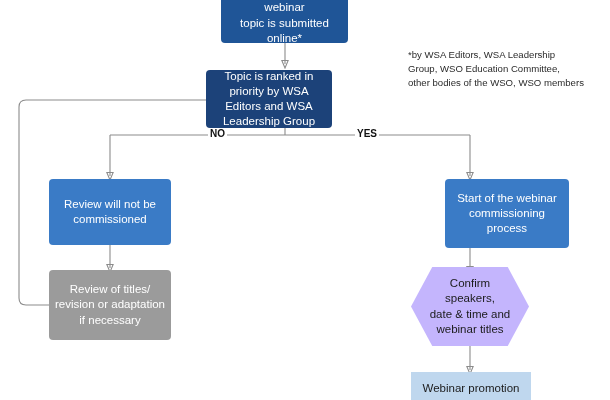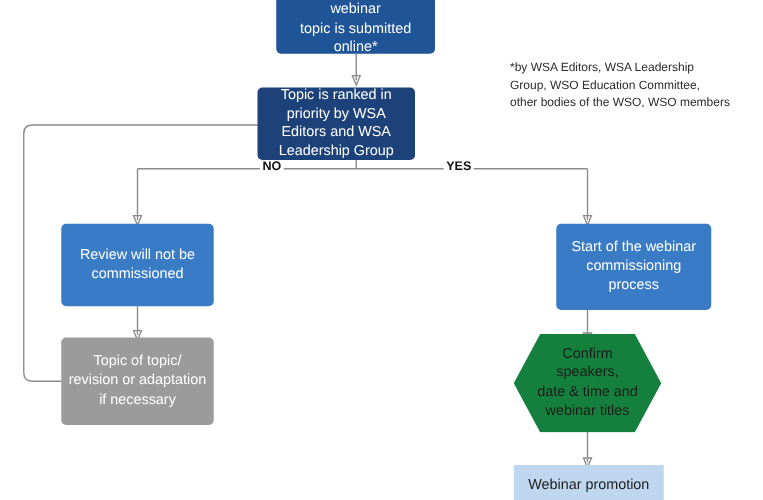--- a/index.html
+++ b/index.html
@@ -57,21 +57,21 @@
   }
   .hexagon {
     position: absolute;
     box-sizing: border-box;
     display: flex;
     align-items: center;
     justify-content: center;
     text-align: center;
     line-height: 1.32;
     white-space: pre-line;
-    background: #15803d;
+    background: #c4b5fd;
     color: #1b1b1b;
     font-size: 11.5px;
     clip-path: polygon(18% 0%, 82% 0%, 100% 50%, 82% 100%, 18% 100%, 0% 50%);
     z-index: 3;
   }
   .note {
     position: absolute;
     color: #2b2b2b;
     font-size: 9.6px;
     line-height: 1.45;
@@ -146,21 +146,21 @@
 Editors and WSA
 Leadership Group</div>
 
   <div class="edge-label" style="left:208px; top:128px;">NO</div>
 
   <div class="edge-label" style="left:355px; top:128px;">YES</div>
 
   <div class="node node-blue" style="left:49px; top:179px; width:122px; height:66px; padding:3px 7px;">Review will not be
 commissioned</div>
 
-  <div class="node node-gray" style="left:49px; top:270px; width:122px; height:70px; padding:3px 5px;">Topic of topic/
+  <div class="node node-gray" style="left:49px; top:270px; width:122px; height:70px; padding:3px 5px;">Review of titles/
 revision or adaptation
 if necessary</div>
 
   <div class="node node-blue" style="left:408px; top:179px; width:124px; height:69px; padding:3px 7px;margin-left:37px;">Start of the webinar
 commissioning
 process</div>
 
   <div class="hexagon" style="left:411px; top:267px; width:118px; height:79px; padding:2px 4px;">Confirm
 speakers,
 date &amp; time and

